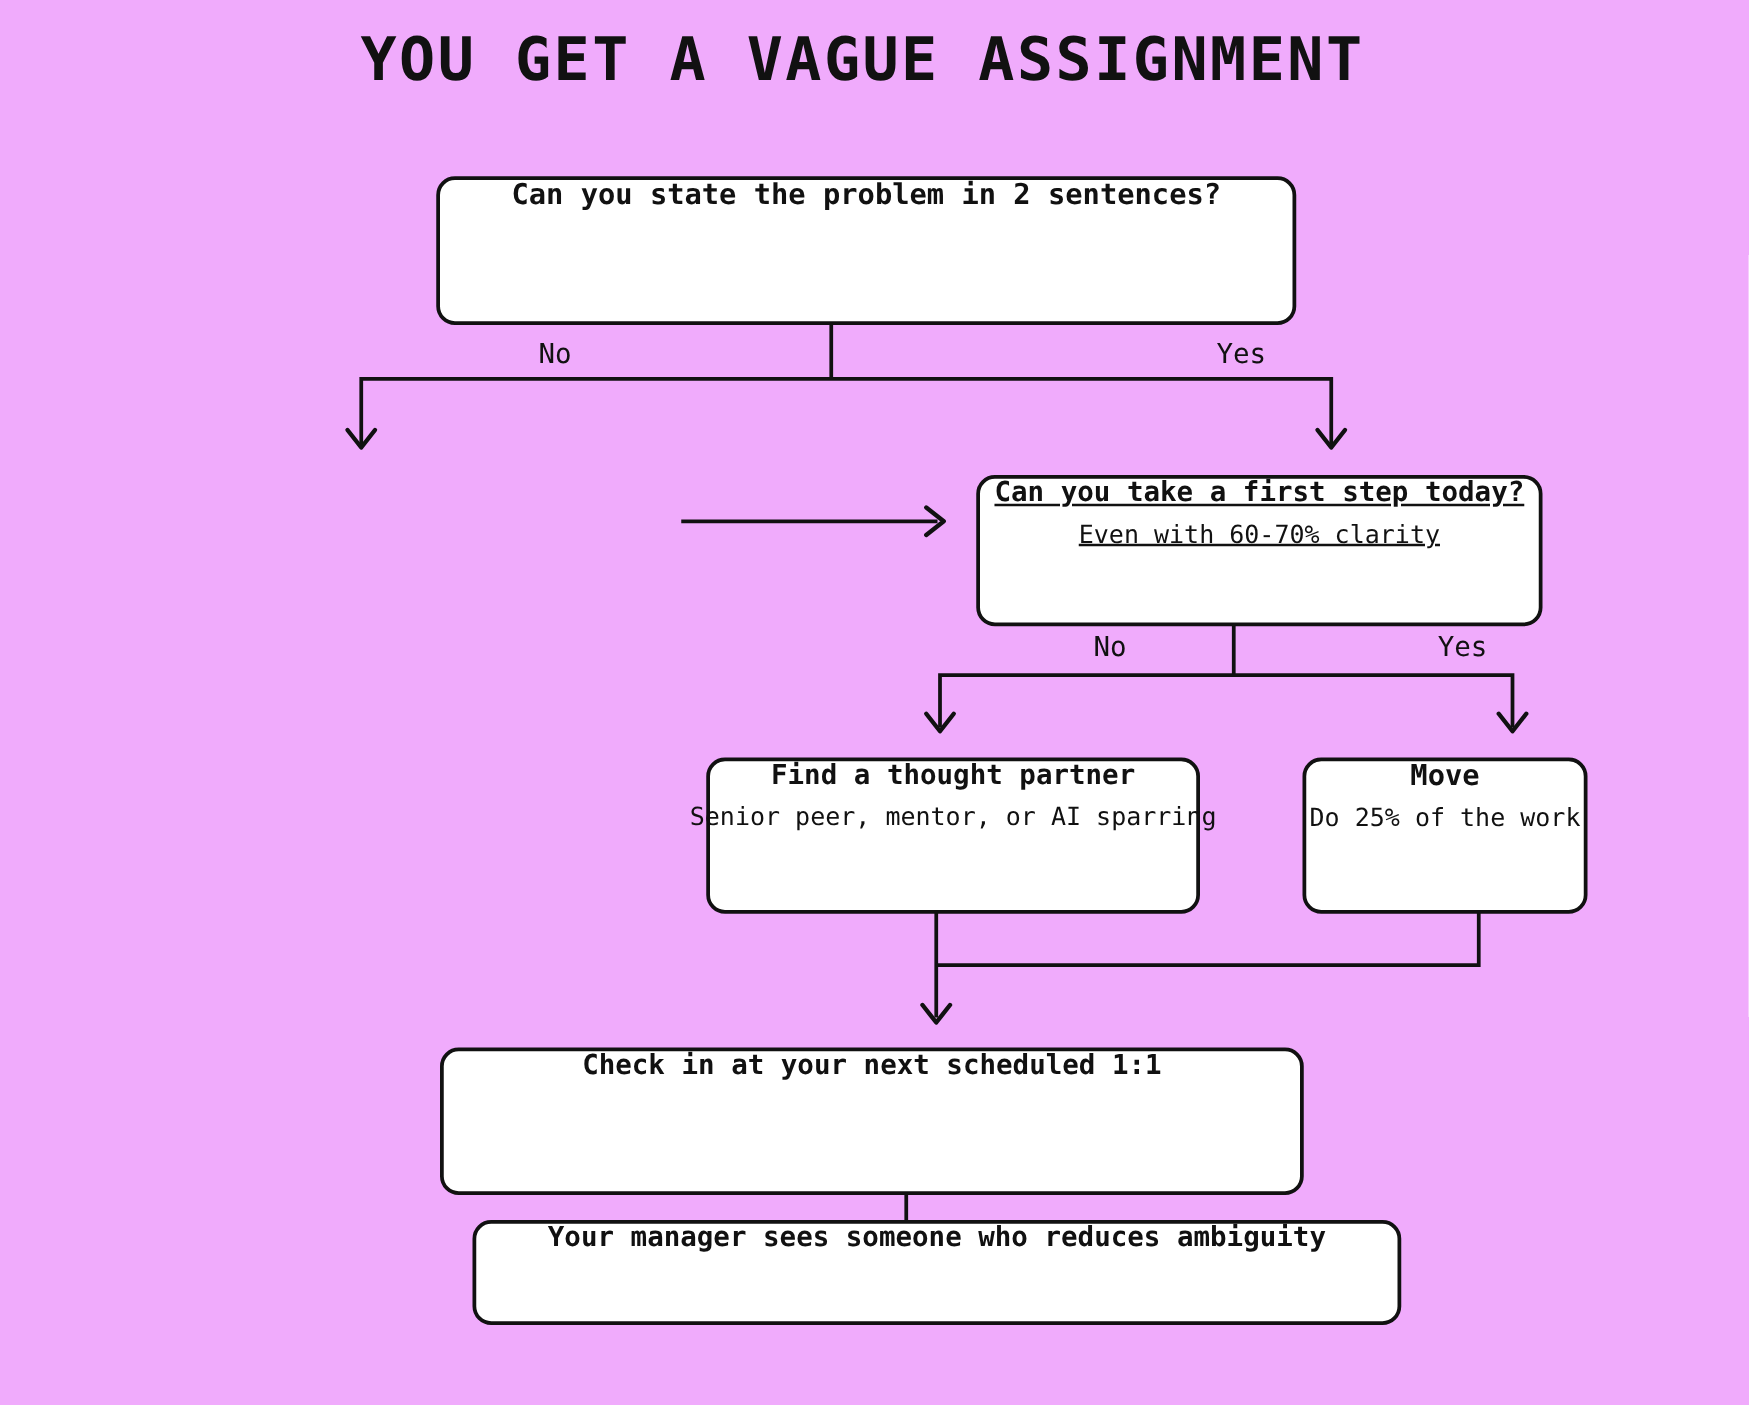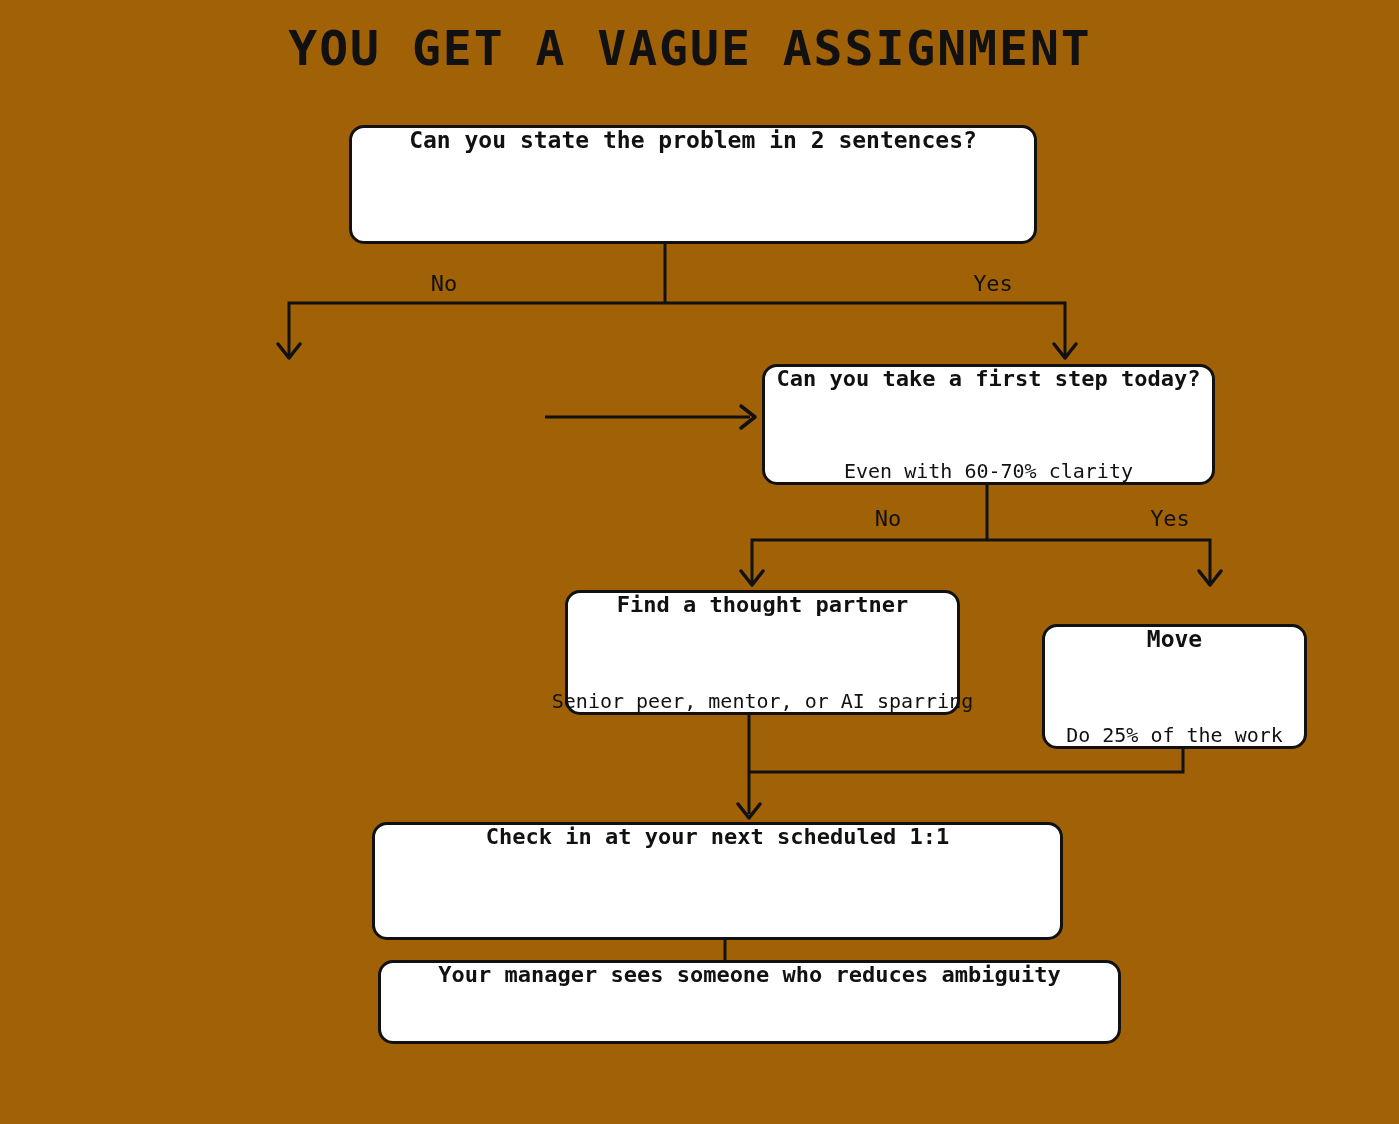--- a/index.html
+++ b/index.html
@@ -1,20 +1,20 @@
 <!DOCTYPE html>
 <html><head>
 <meta charset="utf-8">
 <style>
   html, body { margin: 0; padding: 0; background: #ffffff; }
   .canvas {
     position: relative;
     width: 1399px;
     height: 1124px;
-    background: #a16207;
+    background: #f0abfc;
     font-family: "DejaVu Sans Mono", "Liberation Mono", monospace;
     color: #111111;
     overflow: hidden;
   }
   .page-title {
     position: absolute;
     left: 690px;
     top: 20px;
     transform: translateX(-50%);
     font-size: 48px;
@@ -26,23 +26,24 @@
   svg.connectors { position: absolute; left: 0; top: 0; }
   .node {
     position: absolute;
     box-sizing: border-box;
     border: 3px solid #111111;
     border-radius: 15px;
     background: #ffffff;
     display: flex;
     flex-direction: column;
     align-items: center;
-    justify-content: space-between;
+    justify-content: flex-start;
     gap: 9px;
     white-space: nowrap;
+    margin-top: 16px;
   }
   .node-title { font-weight: bold; font-size: 23px; line-height: 1.1; }
   .node-title.t22 { font-size: 22px; }
   .node-sub { font-size: 20px; line-height: 1.1; }
   .edge-label {
     position: absolute;
     transform: translate(-50%, -50%);
     font-size: 22px;
     line-height: 1;
     white-space: nowrap;
@@ -76,36 +77,36 @@
       <path d="M738 804 L749 818 L760 804"></path>
       <path d="M714 984 L725 998 L736 984"></path>
     </g>
   </svg>
 
   <div class="node" style="left:349px; top:125px; width:688px; height:119px;">
     <span class="node-title">Can you state the problem in 2 sentences?</span>
   </div>
 
 
-  <div class="node" style="left:762px; top:364px; width:453px; height:121px;">
+  <div class="node" style="left:781px; top:364px; width:453px; height:121px;text-decoration:underline;">
     <span class="node-title t22">Can you take a first step today?</span>
     <span class="node-sub">Even with 60-70% clarity</span>
   </div>
 
   <div class="node" style="left:565px; top:590px; width:395px; height:125px;">
     <span class="node-title t22">Find a thought partner</span>
     <span class="node-sub">Senior peer, mentor, or AI sparring</span>
   </div>
 
-  <div class="node" style="left:1042px; top:624px; width:265px; height:125px;">
+  <div class="node" style="left:1042px; top:590px; width:228px; height:125px;">
     <span class="node-title">Move</span>
     <span class="node-sub">Do 25% of the work</span>
   </div>
 
-  <div class="node" style="left:372px; top:822px; width:691px; height:118px;">
+  <div class="node" style="left:352px; top:822px; width:691px; height:118px;">
     <span class="node-title t22">Check in at your next scheduled 1:1</span>
   </div>
 
   <div class="node" style="left:378px; top:960px; width:743px; height:84px;">
     <span class="node-title t22">Your manager sees someone who reduces ambiguity</span>
   </div>
 
   <span class="edge-label" style="left:396px; top:284px;">No</span>
   <span class="edge-label" style="left:945px; top:284px;">Yes</span>
   <span class="edge-label" style="left:840px; top:519px;">No</span>

